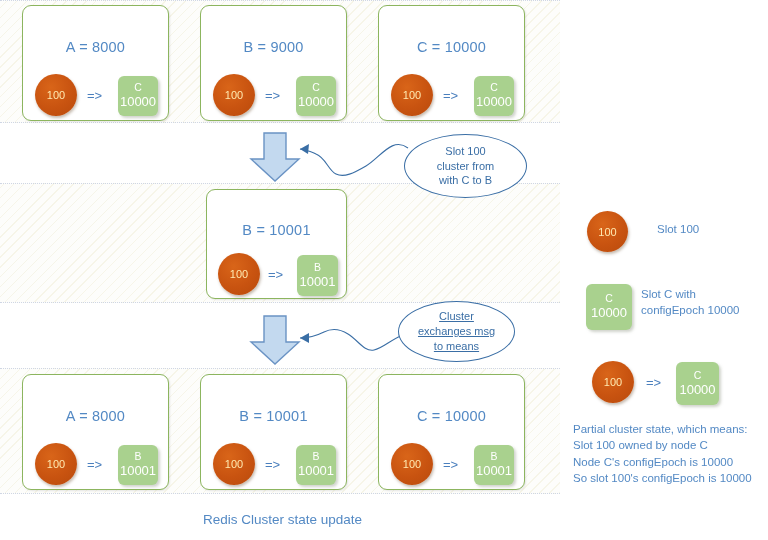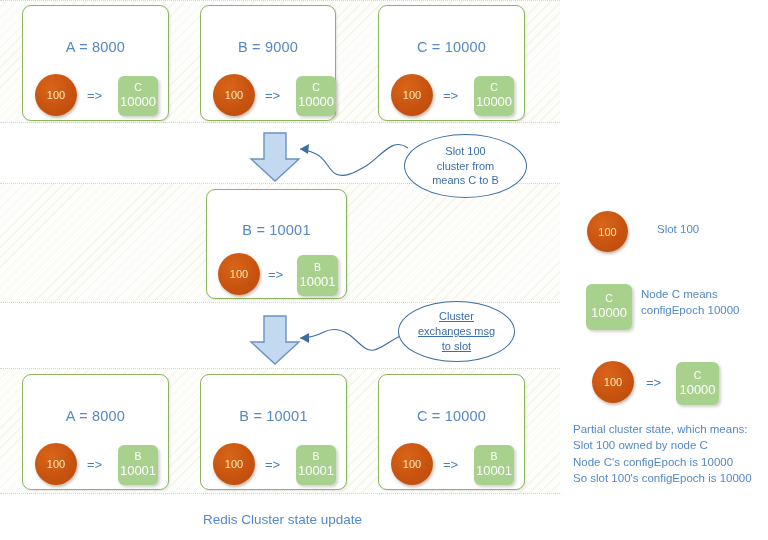--- a/index.html
+++ b/index.html
@@ -155,21 +155,21 @@
   <div class="card" style="left:22px; top:5px; width:147px; height:116px;">
     <div class="card-title" style="top:33px;">A = 8000</div>
     <div class="slot" style="left:12px; top:68px; width:42px; height:42px;">100</div>
     <div class="arrowtext" style="left:64px; top:82px;">=&gt;</div>
     <div class="nodebox" style="left:95px; top:70px; width:40px; height:40px;">
       <div class="nb-name">C</div>
       <div class="nb-epoch">10000</div>
     </div>
   </div>
 
-  <div class="card" style="left:200px; top:5px; width:136px; height:116px;">
+  <div class="card" style="left:200px; top:5px; width:147px; height:116px;">
     <div class="card-title" style="top:33px;">B = 9000</div>
     <div class="slot" style="left:12px; top:68px; width:42px; height:42px;">100</div>
     <div class="arrowtext" style="left:64px; top:82px;">=&gt;</div>
     <div class="nodebox" style="left:95px; top:70px; width:40px; height:40px;">
       <div class="nb-name">C</div>
       <div class="nb-epoch">10000</div>
     </div>
   </div>
 
   <div class="card" style="left:378px; top:5px; width:147px; height:116px;">
@@ -192,21 +192,21 @@
     <svg width="122" height="44" viewBox="0 0 122 44">
       <path d="M116,10 C100,-2 88,20 74,28 C62,35 52,40 44,36 C36,32 34,20 24,16 C18,13 12,12 8,11" fill="none" stroke="#3a6ea5" stroke-width="1.1"></path>
       <polygon points="8,11 17,6 16,16" fill="#3a6ea5"></polygon>
     </svg>
   </div>
 
   <div class="callout" style="left:404px; top:134px; width:123px; height:64px;">
     <div>
       <span>Slot 100</span>
       <span>cluster from</span>
-      <span>means C to B</span>
+      <span>with C to B</span>
     </div>
   </div>
 
   <div class="card" style="left:206px; top:189px; width:141px; height:110px;">
     <div class="card-title" style="top:32px;">B = 10001</div>
     <div class="slot" style="left:11px; top:63px; width:42px; height:42px;">100</div>
     <div class="arrowtext" style="left:61px; top:77px;">=&gt;</div>
     <div class="nodebox" style="left:90px; top:65px; width:41px; height:41px;">
       <div class="nb-name">B</div>
       <div class="nb-epoch">10001</div>
@@ -223,21 +223,21 @@
     <svg width="120" height="44" viewBox="0 0 120 44">
       <path d="M114,22 C100,26 92,36 82,38 C72,40 66,28 56,22 C48,17 40,16 32,20 C24,24 18,26 8,26" fill="none" stroke="#3a6ea5" stroke-width="1.1"></path>
       <polygon points="8,26 17,21 17,31" fill="#3a6ea5"></polygon>
     </svg>
   </div>
 
   <div class="callout" style="left:398px; top:301px; width:117px; height:61px;text-decoration:underline;">
     <div>
       <span>Cluster</span>
       <span>exchanges msg</span>
-      <span>to slot</span>
+      <span>to means</span>
     </div>
   </div>
 
   <div class="card" style="left:22px; top:374px; width:147px; height:116px;">
     <div class="card-title" style="top:33px;">A = 8000</div>
     <div class="slot" style="left:12px; top:68px; width:42px; height:42px;">100</div>
     <div class="arrowtext" style="left:64px; top:82px;">=&gt;</div>
     <div class="nodebox" style="left:95px; top:70px; width:40px; height:40px;">
       <div class="nb-name">B</div>
       <div class="nb-epoch">10001</div>
@@ -266,21 +266,21 @@
 
   <div class="caption" style="left:203px; top:512px;">Redis Cluster state update</div>
 
   <div class="slot" style="left:587px; top:211px; width:41px; height:41px;">100</div>
   <div class="legend-label" style="left:657px; top:222px;">Slot 100</div>
 
   <div class="nodebox" style="left:586px; top:284px; width:46px; height:46px;">
     <div class="nb-name">C</div>
     <div class="nb-epoch">10000</div>
   </div>
-  <div class="legend-label" style="left:641px; top:287px;">Node C means
+  <div class="legend-label" style="left:641px; top:287px;">Slot C with
 configEpoch 10000</div>
 
   <div class="slot" style="left:592px; top:361px; width:42px; height:42px;">100</div>
   <div class="arrowtext" style="left:646px; top:375px;">=&gt;</div>
   <div class="nodebox" style="left:676px; top:362px; width:43px; height:43px;">
     <div class="nb-name">C</div>
     <div class="nb-epoch">10000</div>
   </div>
   <div class="legend-note" style="left:573px; top:421px; width:195px;">Partial cluster state, which means:
 Slot 100 owned by node C

